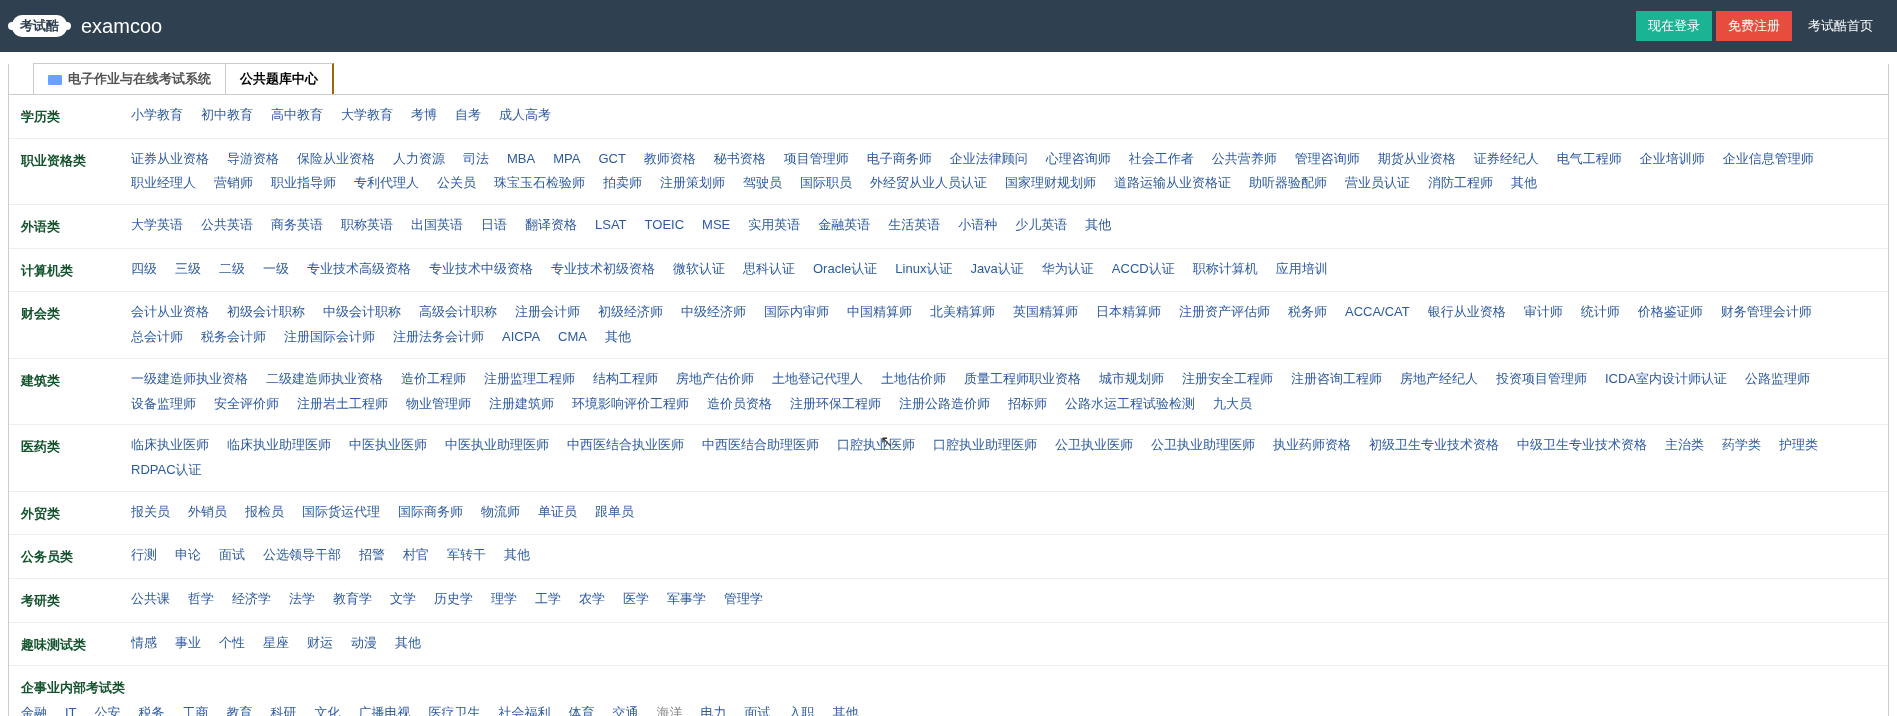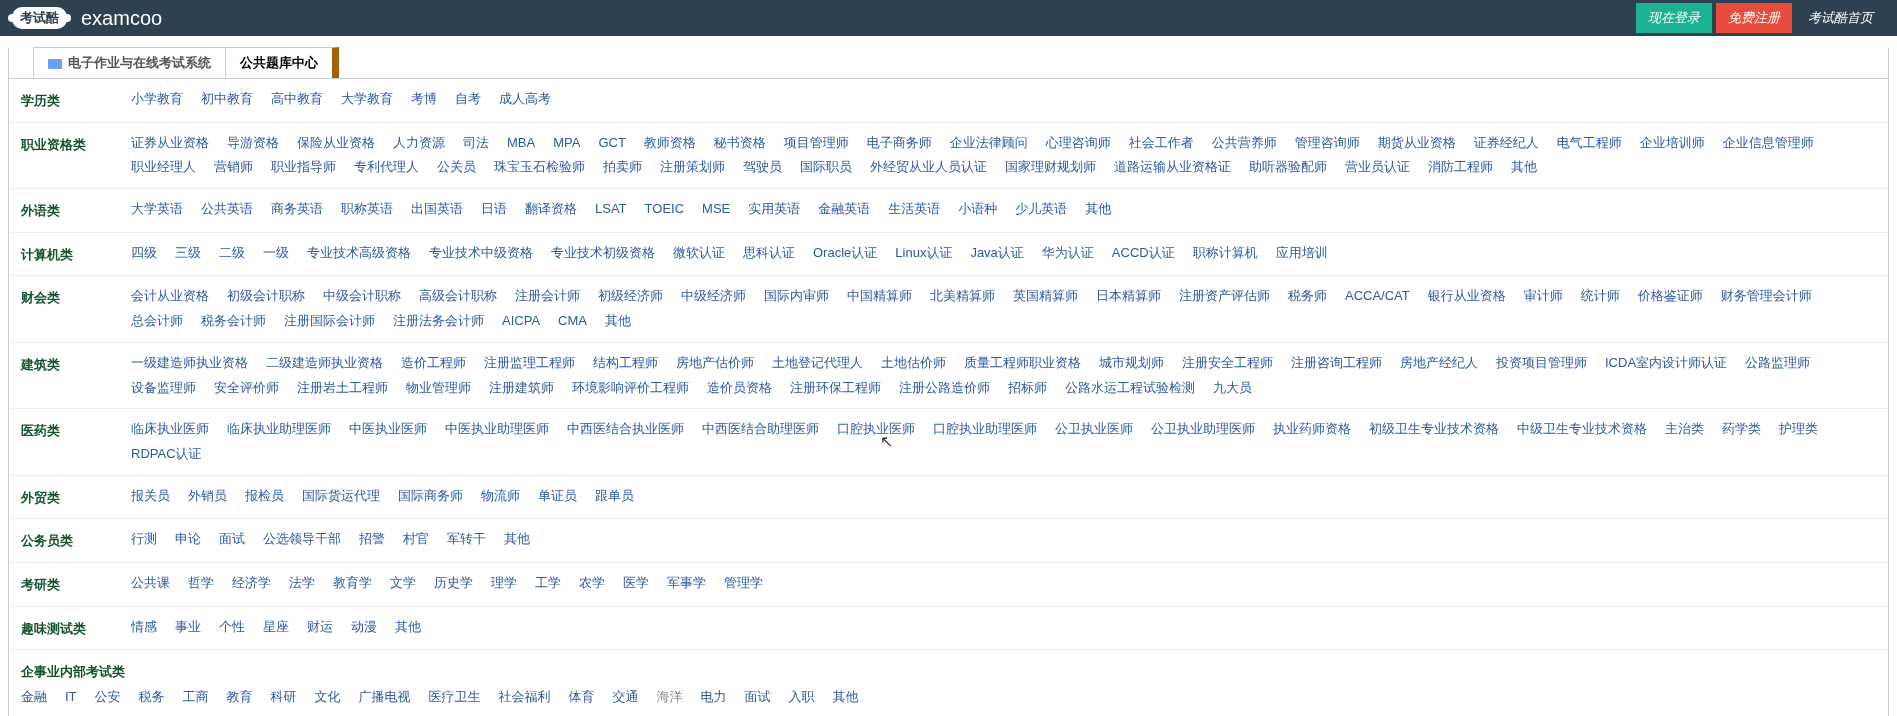--- a/index.html
+++ b/index.html
@@ -1,34 +1,34 @@
 <!DOCTYPE html>
 <html><head>
 <meta charset="utf-8">
 <style>
   * { margin: 0; padding: 0; box-sizing: border-box; }
   body { font-family: "Microsoft YaHei", Arial, sans-serif; font-size: 13px; color: #333; background: #fff; }
-  .header { background: #2f4050; height: 36px; display: flex; align-items: center; padding: 0 12px; }
+  .header { background: #2f4050; height: 52px; display: flex; align-items: center; padding: 0 12px; }
   .logo-wrap { display: flex; align-items: center; gap: 6px; }
   .logo-badge { background: #fff; color: #2f4050; font-weight: bold; padding: 2px 8px; border-radius: 10px; font-size: 13px; position: relative; }
   .logo-badge::before, .logo-badge::after { content:""; position:absolute; width:8px; height:8px; background:#fff; border-radius:50%; top:50%; transform:translateY(-50%); }
   .logo-badge::before { left:-4px; }
   .logo-badge::after { right:-4px; }
   .logo-text { color: #fff; font-size: 20px; margin-left: 8px; }
   .header-spacer { flex: 1; }
-  .header-btn { color: #fff; padding: 6px 12px; margin-left: 4px; cursor: pointer; font-size: 13px; font-style: italic; }
+  .header-btn { color: #fff; padding: 6px 12px; margin-left: 4px; cursor: pointer; font-size: 13px; }
   .btn-login { background: #1ab394; }
   .btn-register { background: #e74c3c; }
   .btn-home { background: transparent; }
   .tabs { border: 1px solid #ccc; margin: 12px 8px 0 8px; padding: 0 0 8px 0; border-top: none; }
   .tabs-bar { display: flex; gap: 0; align-items: center; position: relative; top:-1px; }
   .tab { padding: 6px 14px; cursor: pointer; font-weight: bold; font-size: 13px; border-top: 1px solid #ccc; background:#fff; margin-left:-1px; }
   .tab.first { margin-left: 24px; border-left:1px solid #ccc; border-right:1px solid #ccc; color:#555; position:relative; }
   .tab.first::before { content:""; display:inline-block; width:14px; height:10px; background:#6aa0ff; margin-right:6px; vertical-align:middle; border-radius:1px; }
-  .tab.active { color: #000; border-left:1px solid #ccc; border-right:7px solid #a16207; }
+  .tab.active { color: #000; border-left:1px solid #ccc; border-right:2px solid #a16207; }
   .tabs-line { border-top:1px solid #ccc; margin-top:-1px; }
   .category-row { display: flex; padding: 8px 12px; border-bottom: 1px solid #eee; line-height: 1.9; }
   .category-row:last-child { border-bottom: none; flex-direction: column; }
   .cat-name { width: 110px; flex-shrink: 0; font-weight: bold; color: #14532d; padding-top:2px; }
   .cat-links { flex: 1; display: flex; flex-wrap: wrap; gap: 0; }
   .cat-link { color: #2d5aa0; margin-right: 18px; cursor: pointer; white-space: nowrap; }
   .cat-link.muted { color: #888; }
   .footer-stats { padding: 6px 10px; font-size: 13px; color: #555; }
   .footer-stats .num { color: #d9001b; }
   .cursor { position: absolute; left: 880px; top: 432px; font-size: 16px; pointer-events:none; }

